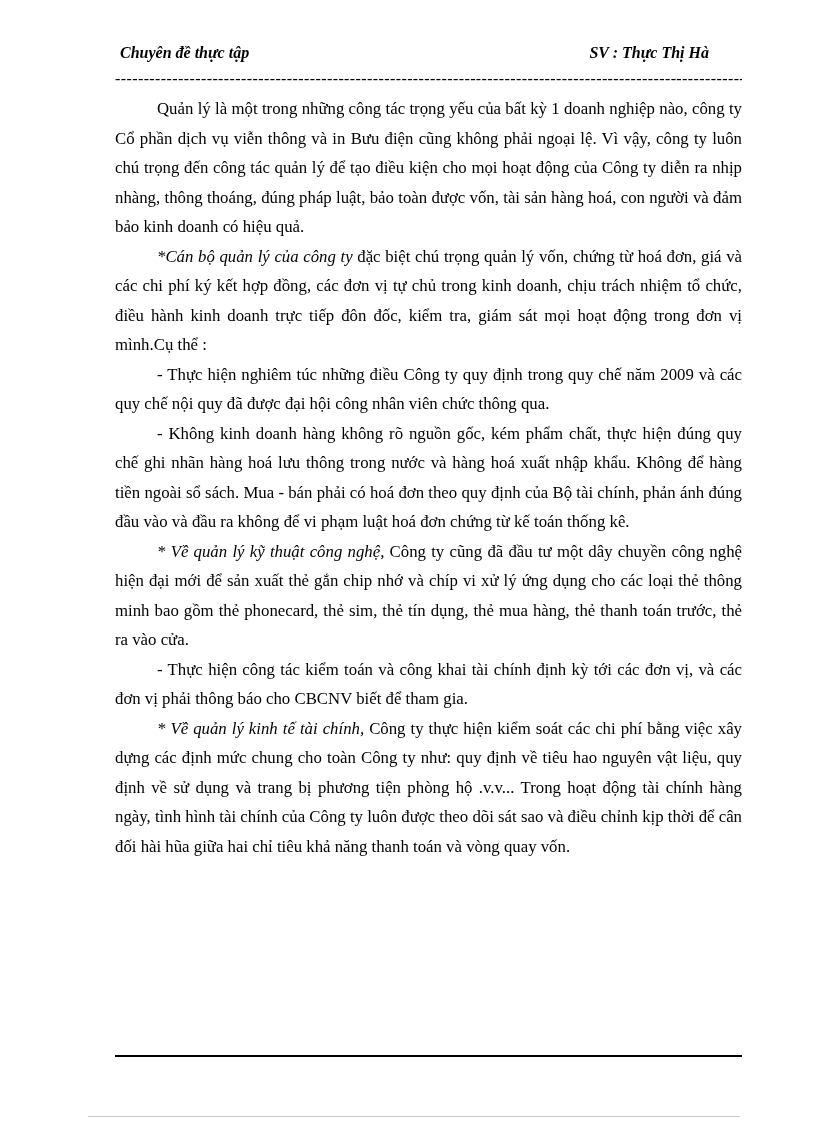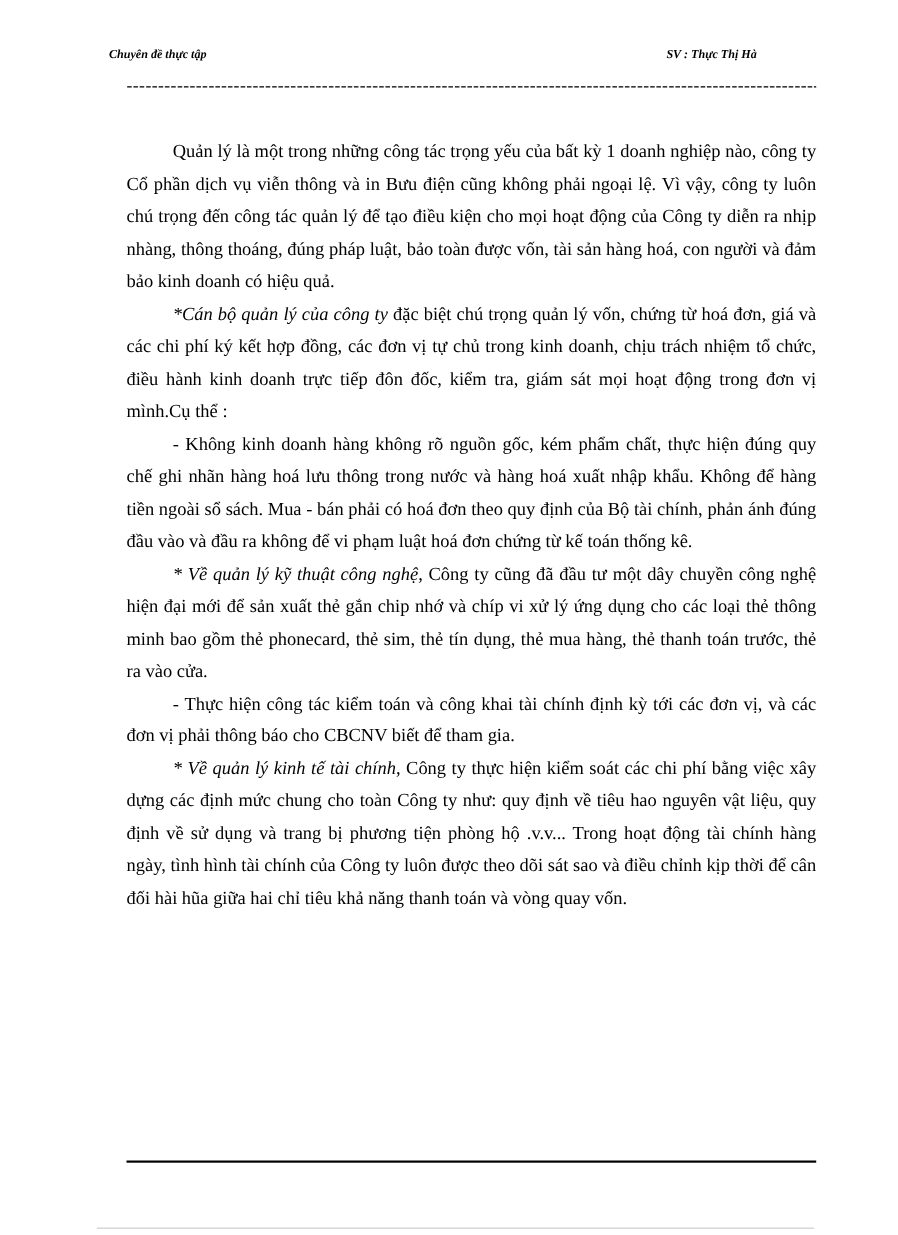--- a/index.html
+++ b/index.html
@@ -9,26 +9,26 @@
     width: 816px;
     height: 1123px;
     background: #ffffff;
     font-family: "Liberation Serif", "DejaVu Serif", serif;
     color: #000000;
     overflow: hidden;
   }
   .header {
     position: absolute;
     top: 44px;
-    left: 99px;
+    left: 120px;
     width: 627px;
     display: flex;
     justify-content: space-between;
     align-items: center;
-    font-size: 11px;
+    font-size: 16px;
     font-weight: bold;
     font-style: italic;
   }
   .header .hr { padding-right: 38px; }
   .divider {
     position: absolute;
     top: 70px;
     left: 115px;
     width: 627px;
     height: 22px;
@@ -38,21 +38,20 @@
     letter-spacing: 0.4px;
   }
   .doc-body {
     position: absolute;
     top: 94px;
     left: 115px;
     width: 627px;
     font-size: 16.8px;
     line-height: 29.5px;
     text-align: justify;
-    margin-top: 29px;
   }
   .doc-body p {
     text-indent: 42px;
     margin: 0;
   }
   .lead { font-style: italic; }
   .footer-rule {
     position: absolute;
     top: 1055px;
     left: 115px;
@@ -88,20 +87,21 @@
   <div class="header">
     <span class="hl">Chuyên đề thực tập</span>
     <span class="hr">SV : Thực Thị Hà</span>
   </div>
 
   <div class="divider">------------------------------------------------------------------------------------------------------------------------</div>
 
   <div class="doc-body">
     <p><span class="lead"></span><span>Quản lý là một trong những công tác trọng yếu của bất kỳ 1 doanh nghiệp nào, công ty Cổ phần dịch vụ viễn thông và in Bưu điện cũng không phải ngoại lệ. Vì vậy, công ty luôn chú trọng đến công tác quản lý để tạo điều kiện cho mọi hoạt động của Công ty diễn ra nhịp nhàng, thông thoáng, đúng pháp luật, bảo toàn được vốn, tài sản hàng hoá, con người và đảm bảo kinh doanh có hiệu quả.</span></p>
     <p><span class="lead">*Cán bộ quản lý của công ty</span><span> đặc biệt chú trọng quản lý vốn, chứng từ hoá đơn, giá và các chi phí ký kết hợp đồng, các đơn vị tự chủ trong kinh doanh, chịu trách nhiệm tổ chức, điều hành kinh doanh trực tiếp đôn đốc, kiểm tra, giám sát mọi hoạt động trong đơn vị mình.Cụ thể :</span></p>
+    <p><span class="lead"></span><span>- Thực hiện nghiêm túc những điều Công ty quy định trong quy chế năm 2009 và các quy chế nội quy đã được đại hội công nhân viên chức thông qua.</span></p>
     <p><span class="lead"></span><span>- Không kinh doanh hàng không rõ nguồn gốc, kém phẩm chất, thực hiện đúng quy chế ghi nhãn hàng hoá lưu thông trong nước và hàng hoá xuất nhập khẩu. Không để hàng tiền ngoài sổ sách. Mua - bán phải có hoá đơn theo quy định của Bộ tài chính, phản ánh đúng đầu vào và đầu ra không để vi phạm luật hoá đơn chứng từ kế toán thống kê.</span></p>
     <p><span class="lead">* Về quản lý kỹ thuật công nghệ,</span><span> Công ty cũng đã đầu tư một dây chuyền công nghệ hiện đại mới để sản xuất thẻ gắn chip nhớ và chíp vi xử lý ứng dụng cho các loại thẻ thông minh bao gồm thẻ phonecard, thẻ sim, thẻ tín dụng, thẻ mua hàng, thẻ thanh toán trước, thẻ ra vào cửa.</span></p>
     <p><span class="lead"></span><span>- Thực hiện công tác kiểm toán và công khai tài chính định kỳ tới các đơn vị, và các đơn vị phải thông báo cho CBCNV biết để tham gia.</span></p>
     <p><span class="lead">* Về quản lý kinh tế tài chính,</span><span> Công ty thực hiện kiểm soát các chi phí bằng việc xây dựng các định mức chung cho toàn Công ty như: quy định về tiêu hao nguyên vật liệu, quy định về sử dụng và trang bị phương tiện phòng hộ .v.v...  Trong hoạt động tài chính hàng ngày, tình hình tài chính của Công ty luôn được theo dõi sát sao và điều chỉnh kịp thời để cân đối hài hũa giữa hai chỉ tiêu khả năng thanh toán và vòng quay vốn.</span></p>
   </div>
 
   <div class="footer-rule"></div>
 
 
   <div class="page-edge"></div>

